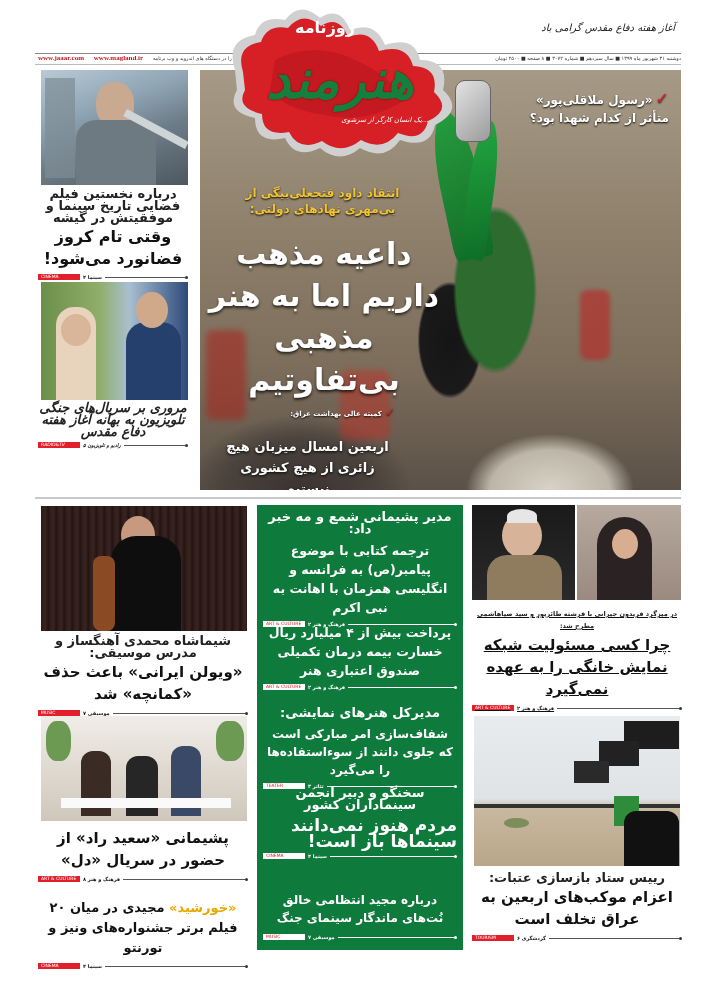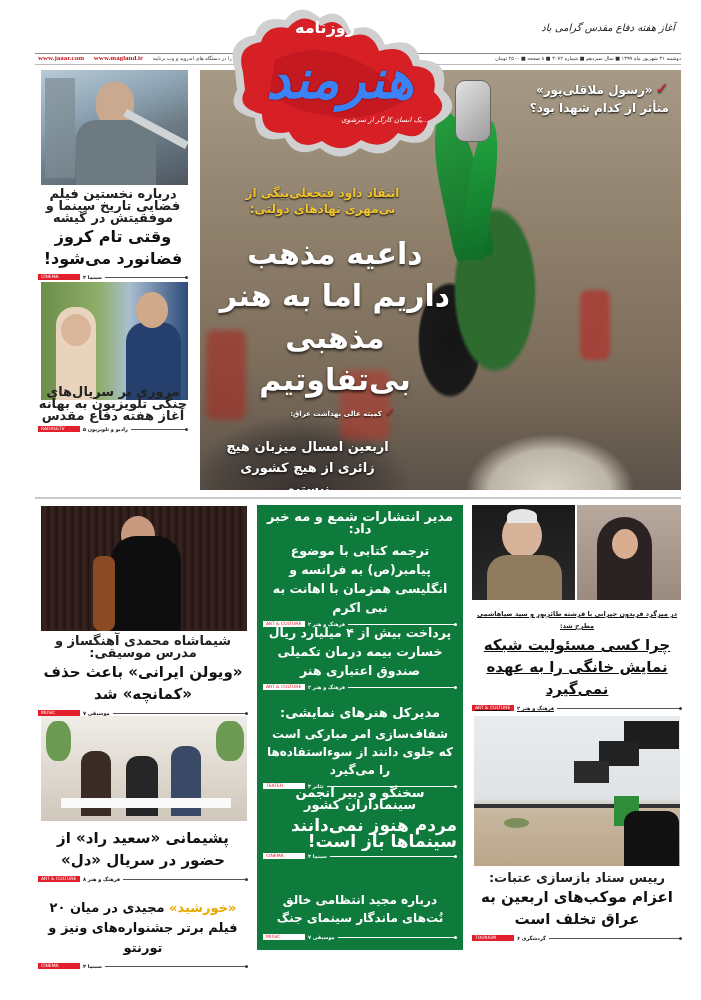--- a/index.html
+++ b/index.html
@@ -11,42 +11,42 @@
   .slogan { left: 485px; top: 22px; width: 190px; height: 18px; font-family: "DejaVu Serif", serif; font-style: italic; font-size: 10px; color: #222; direction: rtl; text-align: right; }
   .topline { left: 35px; top: 53px; width: 646px; height: 1px; background: #888; }
   .topline2 { left: 35px; top: 64px; width: 646px; height: 1px; background: #bbb; }
   .issue-info { left: 480px; top: 55px; width: 201px; font-size: 5px; color: #333; direction: rtl; text-align: right; white-space: nowrap; overflow: hidden; }
   .sites { left: 38px; top: 54px; width: 200px; height: 10px; font-family: "Liberation Serif", serif; font-size: 7px; color: #c4161c; white-space: nowrap; }
   .sites span { margin-right: 8px; font-weight: bold; }
   .sites .note { color: #333; font-size: 5px; font-family: "DejaVu Sans", sans-serif; font-weight: normal; }
 
   
   .logo { left: 215px; top: 0; width: 270px; height: 165px; z-index: 5; }
-  .logo-title { position: absolute; left: 0; top: 48px; width: 250px; text-align: center; font-size: 54px; font-weight: bold; color: #3b82f6; font-style: italic; direction: rtl; text-shadow: 0 0 2px #7a0000; }
+  .logo-title { position: absolute; left: 0; top: 48px; width: 250px; text-align: center; font-size: 54px; font-weight: bold; color: #15803d; font-style: italic; direction: rtl; text-shadow: 0 0 2px #7a0000; }
   .logo-sub { position: absolute; left: 70px; top: 18px; width: 80px; text-align: center; font-size: 16px; font-weight: bold; color: #fff; direction: rtl; }
   .logo-tag { position: absolute; left: 110px; top: 116px; width: 120px; text-align: center; font-size: 7px; color: #fff; font-style: italic; direction: rtl; }
 
   
   .hero { left: 200px; top: 70px; width: 481px; height: 420px; overflow: hidden;
     background:
       radial-gradient(ellipse 70px 140px at 295px 220px, #2d6b2f 0%, #2d6b2f 55%, transparent 60%),
       radial-gradient(ellipse 50px 90px at 250px 270px, #151515 0%, #1a1a1a 60%, transparent 65%),
       radial-gradient(ellipse 120px 80px at 350px 420px, #d9d2c6 0%, #bcb5a8 50%, transparent 70%),
       radial-gradient(ellipse 150px 100px at 100px 420px, #3a3330 0%, #4a423c 50%, transparent 75%),
       linear-gradient(180deg, #a69a86 0%, #8d7f6a 40%, #7d6e5c 70%, #5b5148 100%);
   }
   .hero-feather { position: absolute; left: 240px; top: 40px; width: 40px; height: 150px; background: linear-gradient(160deg, #1f9e3b, #0e6b25); border-radius: 50% 50% 10% 10%; transform: rotate(-12deg); opacity: 0.95; }
   .hero-feather2 { position: absolute; left: 268px; top: 50px; width: 26px; height: 140px; background: linear-gradient(160deg, #22a840, #0f6d27); border-radius: 50% 50% 10% 10%; transform: rotate(8deg); }
   .hero-tag { position: absolute; left: 255px; top: 10px; width: 36px; height: 62px; background: linear-gradient(135deg, #e3e3e3, #9b9b9b); border-radius: 10px; border: 1px solid #666; }
   .hero-red1 { position: absolute; left: 6px; top: 260px; width: 40px; height: 90px; background: #a6281f; opacity: 0.6; border-radius: 8px; filter: blur(3px); }
   .hero-red2 { position: absolute; left: 140px; top: 300px; width: 50px; height: 70px; background: #b8362a; opacity: 0.55; border-radius: 8px; filter: blur(3px); }
   .hero-red3 { position: absolute; left: 380px; top: 220px; width: 30px; height: 70px; background: #b3302a; opacity: 0.7; border-radius: 8px; filter: blur(2px); }
 
   .hero-kicker { position: absolute; left: 20px; top: 115px; width: 205px; font-size: 12px; font-weight: bold; color: #f2c530; direction: rtl; text-align: center; line-height: 16px; text-shadow: 0 1px 2px #000; }
-  .hero-headline { position: absolute; left: 15px; top: 163px; width: 240px; font-size: 30px; font-weight: bold; color: #fff; direction: rtl; text-align: center; line-height: 42px; text-shadow: 0 2px 3px rgba(0,0,0,0.7); }
+  .hero-headline { position: absolute; left: 4px; top: 163px; width: 240px; font-size: 30px; font-weight: bold; color: #fff; direction: rtl; text-align: center; line-height: 42px; text-shadow: 0 2px 3px rgba(0,0,0,0.7); }
   .hero-side { position: absolute; right: 12px; width: 150px; font-size: 12px; font-weight: bold; color: #fff; direction: rtl; text-align: right; line-height: 18px; text-shadow: 0 1px 2px #000; }
   .check { color: #e0202a; font-size: 16px; font-weight: bold; margin-left: 3px; }
   .hero-bottom-kicker { position: absolute; left: 25px; top: 335px; width: 170px; font-size: 7px; font-weight: bold; color: #fff; direction: rtl; text-align: right; text-shadow: 0 1px 2px #000; }
   .hero-bottom { position: absolute; left: 20px; top: 366px; width: 175px; font-size: 13px; font-weight: bold; color: #fff; direction: rtl; text-align: center; line-height: 21px; text-shadow: 0 1px 3px #000; }
 
   
   .left-img { left: 41px; width: 147px; overflow: hidden; }
   .kicker { font-size: 13px; font-weight: bold; color: #222; direction: rtl; text-align: center; line-height: 12px; }
   .headline { font-weight: bold; color: #111; direction: rtl; text-align: center; }
   .section-bar { height: 8px; display: flex; align-items: center; }
@@ -83,21 +83,21 @@
 <div class="abs topline2"></div>
 
 <div class="abs hero">
   <div class="hero-red1"></div>
   <div class="hero-red2"></div>
   <div class="hero-red3"></div>
   <div class="hero-feather"></div>
   <div class="hero-feather2"></div>
   <div class="hero-tag"></div>
 
-  <div class="hero-side" style="top:10px;">
+  <div class="hero-side" style="top:20px;">
     <span class="check">✓</span><span>«رسول ملاقلی‌پور» متأثر از کدام شهدا بود؟</span>
   </div>
 
   <div class="hero-kicker">انتقاد داود فتحعلی‌بیگی از بی‌مهری نهادهای دولتی:</div>
   <div class="hero-headline">داعیه مذهب داریم اما به هنر مذهبی بی‌تفاوتیم</div>
 
   <div class="hero-bottom-kicker">
     <span class="check" style="font-size:12px;">✓</span><span>کمیته عالی بهداشت عراق:</span>
   </div>
   <div class="hero-bottom">اربعین امسال میزبان هیچ زائری از هیچ کشوری نیستیم</div>
@@ -130,21 +130,21 @@
       <span class="dot"></span>
   </div>
 </div>
 
 <div class="abs left-img" style="top:282px; height:118px; background: linear-gradient(90deg, #6b8f4a 0%, #8fae6a 40%, #a9bfd0 60%, #2d4a7a 100%);">
   <div style="position:absolute; left:15px; top:25px; width:40px; height:95px; background:#e8d4bc; border-radius:18px 18px 0 0;"></div>
   <div style="position:absolute; left:20px; top:32px; width:30px; height:32px; background:#d9b59a; border-radius:50%;"></div>
   <div style="position:absolute; left:85px; top:40px; width:55px; height:80px; background:#26406e; border-radius:20px 20px 0 0;"></div>
   <div style="position:absolute; left:95px; top:10px; width:32px; height:36px; background:#d0a98b; border-radius:50%;"></div>
 </div>
-<div class="abs" style="left:38px; top:386px; width:150px;">
+<div class="abs" style="left:38px; top:402px; width:150px;font-style:italic;">
   <div class="kicker">مروری بر سریال‌های جنگی تلویزیون به بهانه آغاز هفته دفاع مقدس</div>
   <div class="section-bar" style="margin-top:3px;">
     <span class="tag">RADIO&amp;TV</span>
     <span class="lbl">رادیو و تلویزیون ۵</span>
     <span class="line"></span>
       <span class="dot"></span>
   </div>
 </div>
 
 <div class="abs divider-h" style="left:35px; top:497px; width:646px;"></div>
@@ -190,21 +190,21 @@
   <div class="section-bar" style="margin-top:4px;">
     <span class="tag">CINEMA</span>
     <span class="lbl">سینما ۴</span>
     <span class="line"></span>
       <span class="dot"></span>
   </div>
 </div>
 
 <div class="abs green">
   <div class="green-item" style="top:6px;">
-    <div class="kicker">مدیر انتشارات شمع و مه خبر داد:</div>
+    <div class="kicker">مدیر پشیمانی شمع و مه خبر داد:</div>
     <div class="headline" style="font-size:12.5px; line-height:19px;">ترجمه کتابی با موضوع پیامبر(ص) به فرانسه و انگلیسی همزمان با اهانت به نبی اکرم</div>
     <div class="section-bar" style="margin-top:3px;">
       <span class="tag">ART &amp; CULTURE</span>
       <span class="lbl">فرهنگ و هنر ۲</span>
       <span class="line"></span>
         <span class="dot"></span>
     </div>
   </div>
   <div class="green-item" style="top:112px;">
     <div class="headline" style="font-size:12.5px; line-height:19px;">پرداخت بیش از ۴ میلیارد ریال خسارت بیمه درمان تکمیلی صندوق اعتباری هنر</div>

